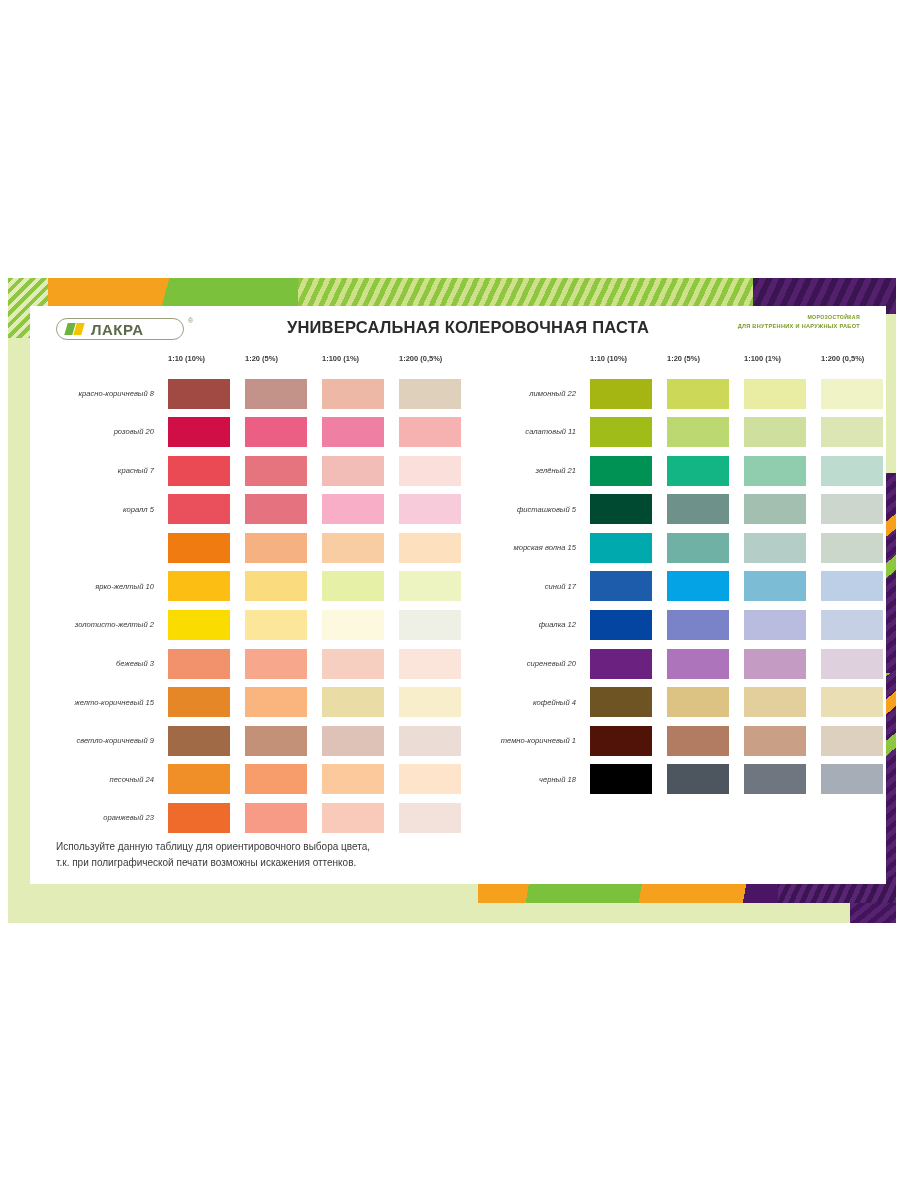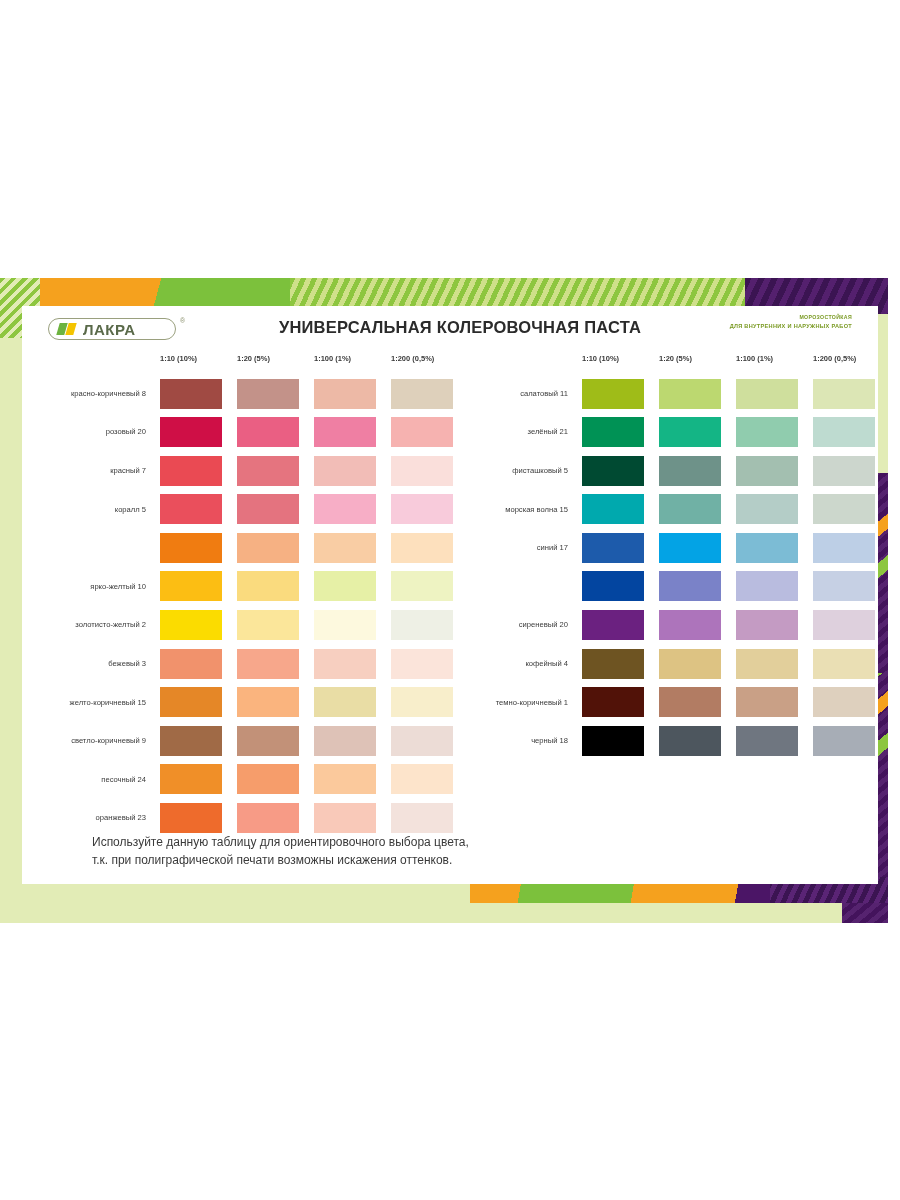--- a/index.html
+++ b/index.html
@@ -4,21 +4,21 @@
 <style>
   html,body{margin:0;padding:0;}
   body{
     width:900px;height:1200px;
     background:#ffffff;
     font-family:"Liberation Sans","DejaVu Sans",sans-serif;
     overflow:hidden;
   }
   #poster{
     position:absolute;
-    left:0px;top:278px;
+    left:8px;top:278px;
     width:888px;height:645px;
     background:#e2ecb6;
     overflow:hidden;
   }
   
   .deco{position:absolute;overflow:hidden;pointer-events:none;}
   .deco-top-left{
     left:0;top:0;width:300px;height:38px;
     background:linear-gradient(105deg,#f5a11e 0%,#f5a11e 52%,#7cc13c 52%,#7cc13c 100%);
   }
@@ -93,28 +93,28 @@
     position:absolute;top:0;font-size:7.5px;color:#3a3a3a;font-weight:bold;
     white-space:nowrap;
   }
   .row{
     position:relative;height:38.6px;
   }
   .rowlabel{
     position:absolute;left:0;top:0;height:38.6px;width:120px;
     display:flex;align-items:center;justify-content:flex-end;
     font-size:7.6px;color:#3a3a3a;white-space:nowrap;
-    padding-right:6px;box-sizing:border-box;
+    padding-right:6px;box-sizing:border-box;font-style:italic;
   }
   .sw{
     position:absolute;top:4.5px;width:62px;height:30px;
   }
   #footer{
     position:absolute;left:26px;bottom:14px;
-    font-size:12px;color:#3a3a3a;line-height:1.55;margin-left:44px;
+    font-size:10px;color:#3a3a3a;line-height:1.55;
   }
 </style>
 </head>
 <body>
 
 <div id="poster">
 
   <div class="deco deco-top-left"></div>
   <div class="deco deco-top-green"></div>
   <div class="deco deco-top-purple"></div>
@@ -239,20 +239,27 @@
 
     <div class="half right">
       <div class="colhead">
           <span style="left: 128px;">1:10 (10%)</span>
           <span style="left: 205px;">1:20 (5%)</span>
           <span style="left: 282px;">1:100 (1%)</span>
           <span style="left: 359px;">1:200 (0,5%)</span>
         </div>
       <div id="rows-right">
           <div class="row">
+            <div class="rowlabel">лимонный 22</div>
+            <div class="sw" style="left: 128px; background: rgb(165, 181, 17);"></div>
+            <div class="sw" style="left: 205px; background: rgb(204, 216, 87);"></div>
+            <div class="sw" style="left: 282px; background: rgb(233, 237, 163);"></div>
+            <div class="sw" style="left: 359px; background: rgb(239, 243, 198);"></div>
+          </div>
+          <div class="row">
             <div class="rowlabel">салатовый 11</div>
             <div class="sw" style="left: 128px; background: rgb(159, 188, 24);"></div>
             <div class="sw" style="left: 205px; background: rgb(188, 216, 112);"></div>
             <div class="sw" style="left: 282px; background: rgb(207, 223, 157);"></div>
             <div class="sw" style="left: 359px; background: rgb(220, 230, 181);"></div>
           </div>
           <div class="row">
             <div class="rowlabel">зелёный 21</div>
             <div class="sw" style="left: 128px; background: rgb(0, 146, 85);"></div>
             <div class="sw" style="left: 205px; background: rgb(20, 181, 133);"></div>
@@ -274,20 +281,21 @@
             <div class="sw" style="left: 359px; background: rgb(204, 215, 204);"></div>
           </div>
           <div class="row">
             <div class="rowlabel">синий 17</div>
             <div class="sw" style="left: 128px; background: rgb(29, 91, 171);"></div>
             <div class="sw" style="left: 205px; background: rgb(3, 163, 229);"></div>
             <div class="sw" style="left: 282px; background: rgb(124, 188, 213);"></div>
             <div class="sw" style="left: 359px; background: rgb(189, 207, 230);"></div>
           </div>
           <div class="row">
+            <div class="rowlabel">фиалка 12</div>
             <div class="sw" style="left: 128px; background: rgb(3, 69, 160);"></div>
             <div class="sw" style="left: 205px; background: rgb(122, 130, 200);"></div>
             <div class="sw" style="left: 282px; background: rgb(185, 188, 223);"></div>
             <div class="sw" style="left: 359px; background: rgb(198, 208, 228);"></div>
           </div>
           <div class="row">
             <div class="rowlabel">сиреневый 20</div>
             <div class="sw" style="left: 128px; background: rgb(107, 33, 128);"></div>
             <div class="sw" style="left: 205px; background: rgb(173, 116, 187);"></div>
             <div class="sw" style="left: 282px; background: rgb(196, 155, 195);"></div>

